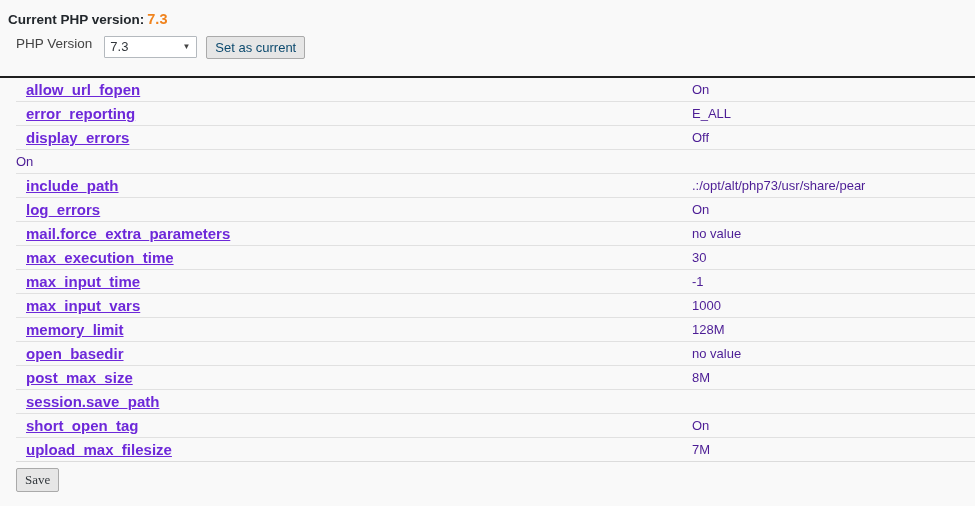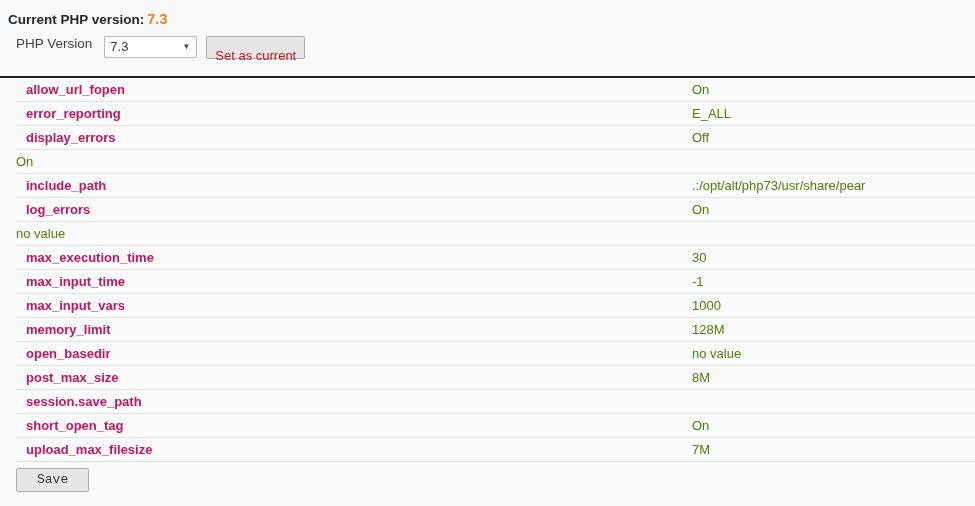--- a/index.html
+++ b/index.html
@@ -65,27 +65,27 @@
     right: 6px;
     top: 50%;
     transform: translateY(-50%);
     font-size: 8px;
     color: #444;
     line-height: 1;
   }
   #set-as-current-button {
     margin-left: 9px;
     height: 23px;
-    padding: 8px 8px;
+    padding: 0 8px;
     background: #e6e6e6;
     border: 1px solid #aaa;
     border-radius: 2px;
     font-family: "Liberation Sans", sans-serif;
     font-size: 13px;
-    color: #b91c1c;
+    color: #0c4a6e;
     line-height: 21px;
     box-sizing: border-box;
     cursor: pointer;
     white-space: nowrap;
   }
 
   
   #settings-table {
     margin-top: 14px;
     border-top: 2px solid #1f1f1f;
@@ -97,47 +97,48 @@
     height: 24px;
     border-bottom: 1px solid #e1e1e1;
     box-sizing: border-box;
     margin-left: 16px;
   }
   .settings-row:last-child {
     border-bottom: 1px solid #dcdcdc;
   }
   .setting-name {
     font-weight: bold;
-    font-size: 13px;
-    color: #be185d;
+    font-size: 15px;
+    color: #6d28d9;
     width: 676px;
     padding-left: 10px;
     box-sizing: border-box;
     white-space: nowrap;
     overflow: hidden;
+    text-decoration: underline;
   }
   .setting-value {
     font-size: 13px;
-    color: #4d7c0f;
+    color: #4c1d95;
     font-weight: normal;
     white-space: nowrap;
     overflow: hidden;
   }
 
   
   #save-row {
     padding: 6px 0 0 16px;
   }
   #save-button {
     height: 24px;
-    padding: 0 20px;
+    padding: 0 8px;
     background: #e6e6e6;
     border: 1px solid #aaa;
     border-radius: 2px;
-    font-family: Liberation Mono, monospace;
+    font-family: Liberation Serif, serif;
     font-size: 13px;
     color: #32373c;
     line-height: 22px;
     box-sizing: border-box;
     cursor: pointer;
   }
 </style>
 </head>
 <body>
 
@@ -172,20 +173,21 @@
     </div>
     <div class="settings-row">
       <div class="setting-name">include_path</div>
       <div class="setting-value">.:/opt/alt/php73/usr/share/pear</div>
     </div>
     <div class="settings-row">
       <div class="setting-name">log_errors</div>
       <div class="setting-value">On</div>
     </div>
     <div class="settings-row">
+      <div class="setting-name">mail.force_extra_parameters</div>
       <div class="setting-value">no value</div>
     </div>
     <div class="settings-row">
       <div class="setting-name">max_execution_time</div>
       <div class="setting-value">30</div>
     </div>
     <div class="settings-row">
       <div class="setting-name">max_input_time</div>
       <div class="setting-value">-1</div>
     </div>

